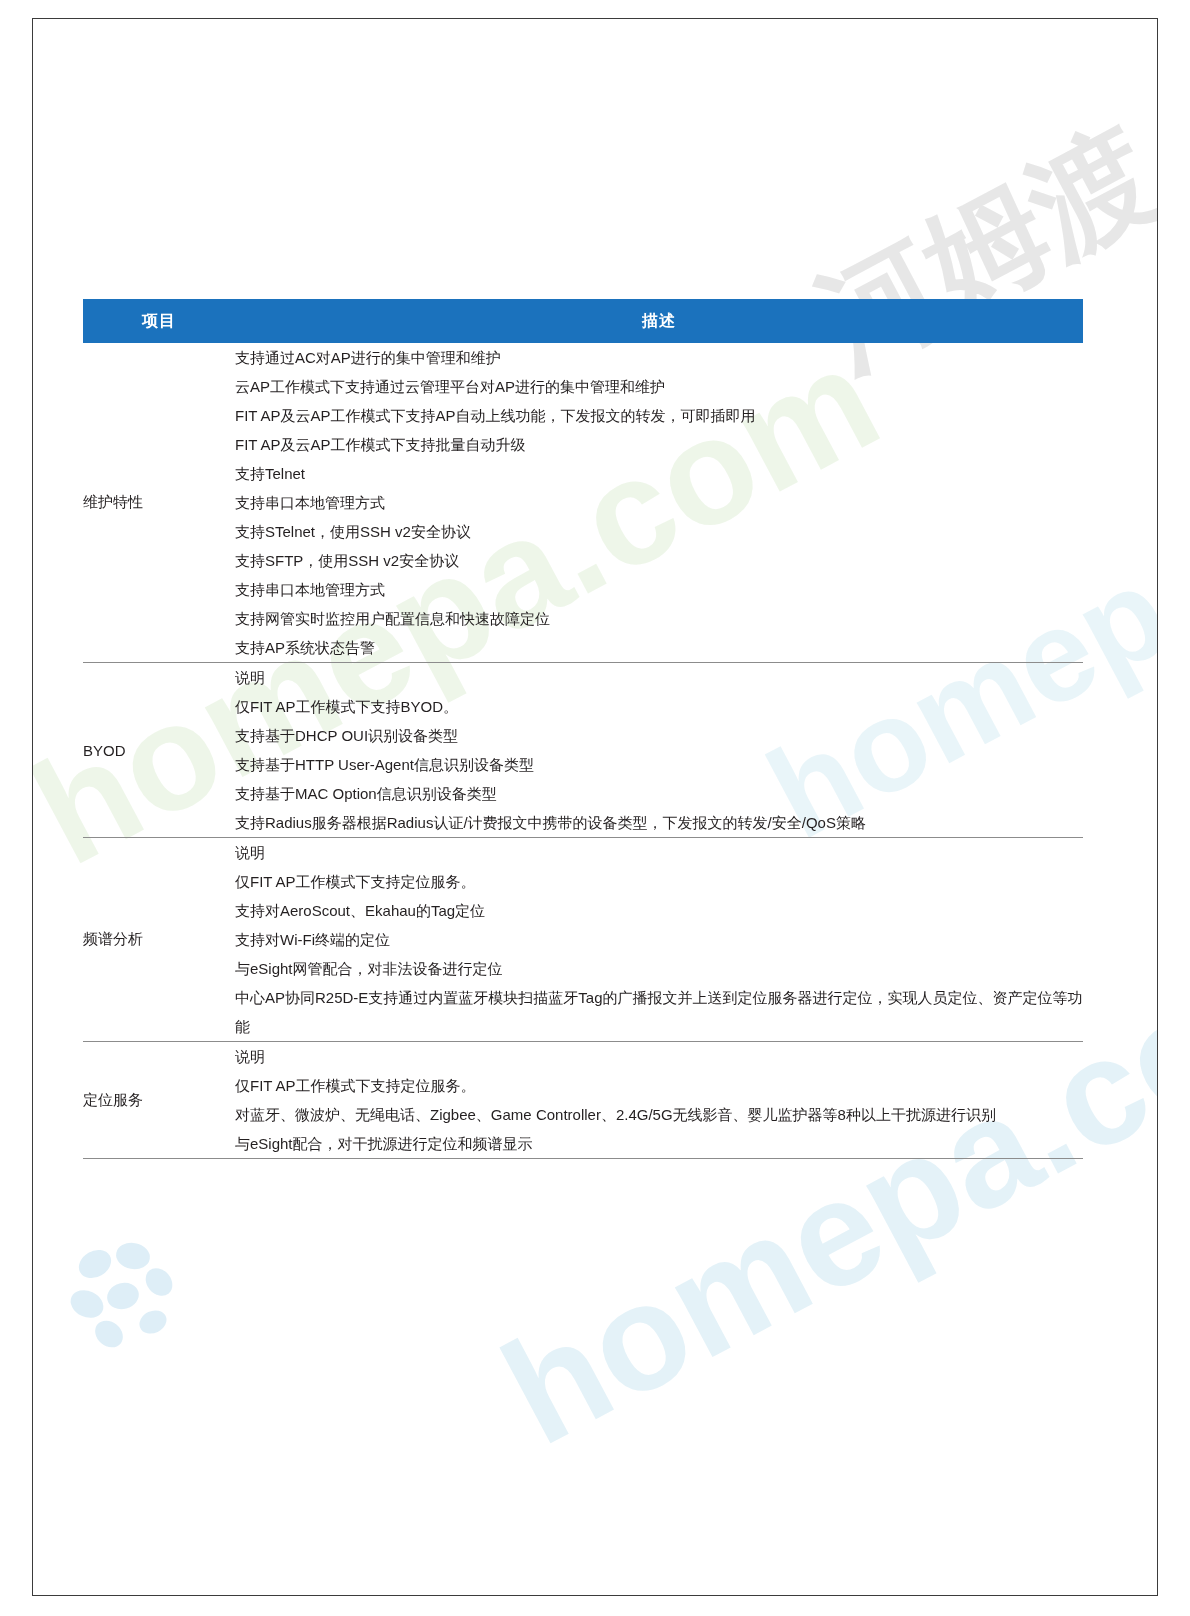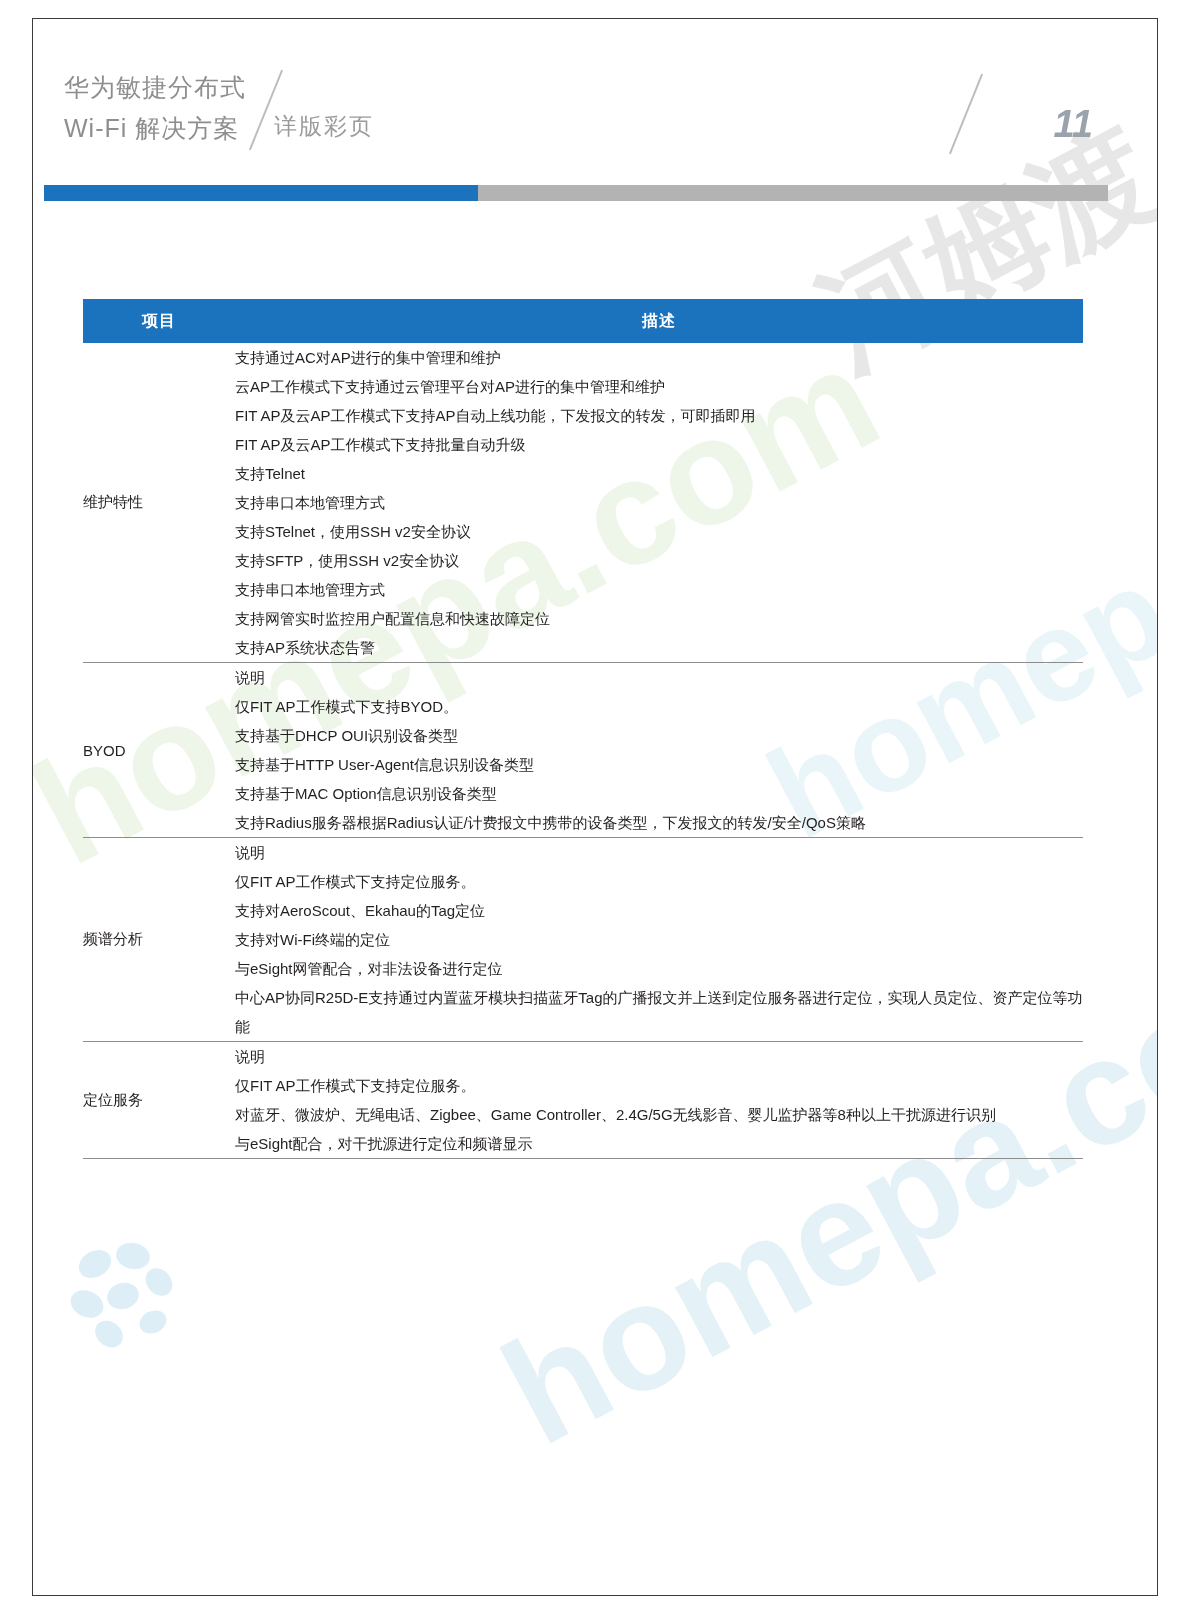--- a/index.html
+++ b/index.html
@@ -215,33 +215,20 @@
         <ellipse cx="34" cy="30" rx="17" ry="13" transform="rotate(-30 34 30)"></ellipse>
         <ellipse cx="72" cy="22" rx="17" ry="13" transform="rotate(10 72 22)"></ellipse>
         <ellipse cx="98" cy="48" rx="15" ry="12" transform="rotate(50 98 48)"></ellipse>
         <ellipse cx="26" cy="70" rx="17" ry="13" transform="rotate(25 26 70)"></ellipse>
         <ellipse cx="62" cy="62" rx="16" ry="13" transform="rotate(-15 62 62)"></ellipse>
         <ellipse cx="48" cy="100" rx="15" ry="12" transform="rotate(40 48 100)"></ellipse>
         <ellipse cx="92" cy="88" rx="14" ry="11" transform="rotate(-25 92 88)"></ellipse>
       </g>
     </svg>
 
-    <div class="header">
-      <div class="hdr-title">
-        <span>华为敏捷分布式</span>
-        <span class="l2">Wi-Fi 解决方案</span>
-      </div>
-      <div class="hdr-slash s1"></div>
-      <div class="hdr-sub">详版彩页</div>
-      <div class="hdr-slash s2"></div>
-      <div class="hdr-page">11</div>
-      <div class="bar">
-        <div class="bar-fill"></div>
-      </div>
-    </div>
 
     <div class="tbl-wrap">
       <table class="spec">
         <colgroup>
             <col class="c1">
             <col class="c2">
           </colgroup>
         <thead>
           <tr>
             <th>项目</th>

